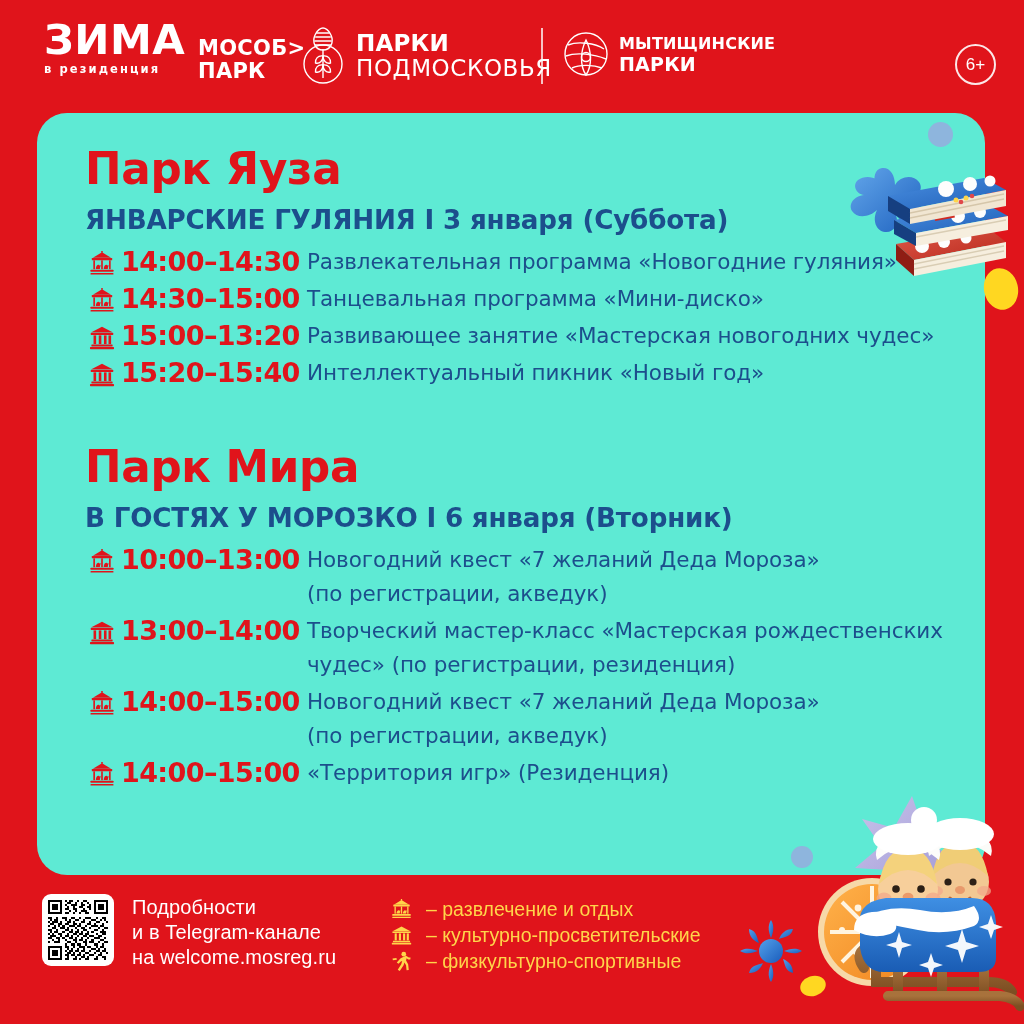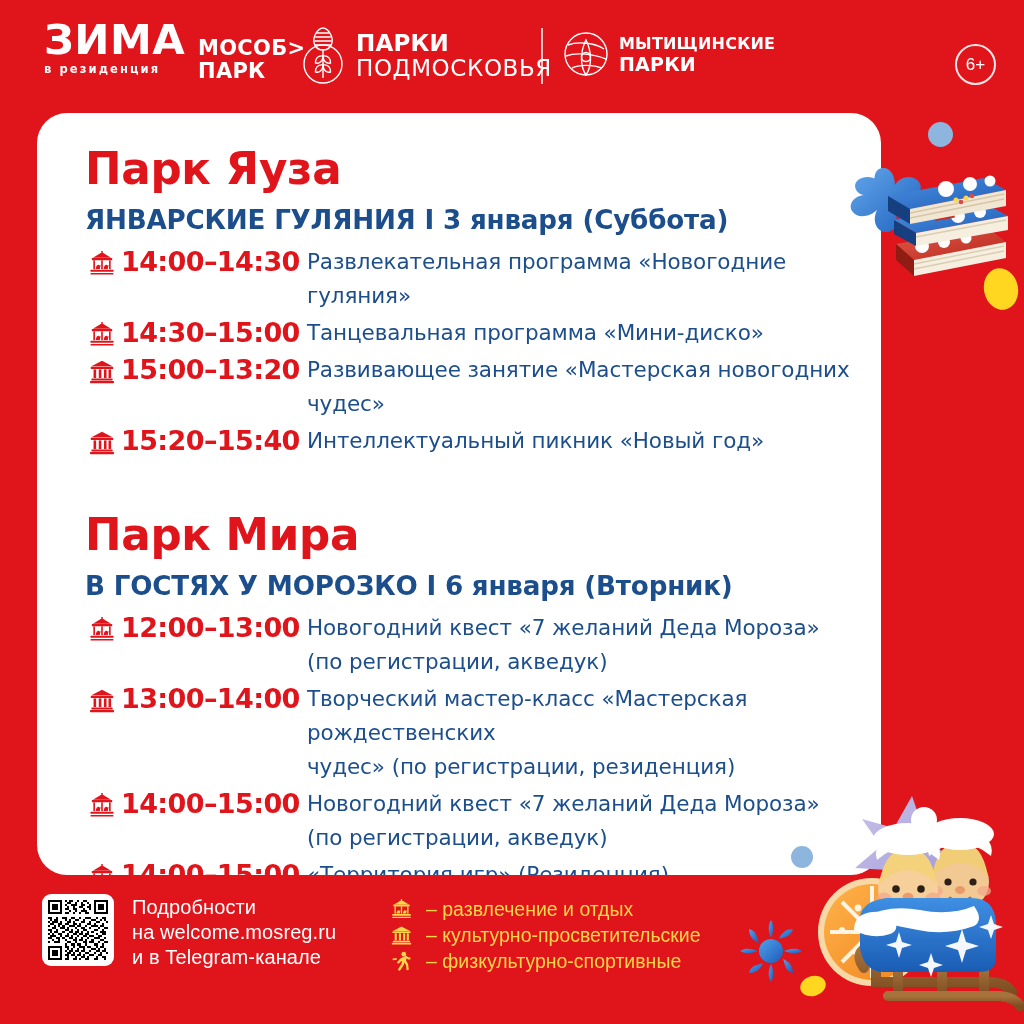--- a/index.html
+++ b/index.html
@@ -111,22 +111,22 @@
     font-size: 17px;
     font-weight: 400;
     display: flex; align-items: center; justify-content: center;
     font-family: "Liberation Sans", sans-serif;
   }
 
   
   .card {
     position: absolute;
     left: 37px; top: 113px;
-    width: 844px; height: 762px;
-    background: #ffffff;
+    width: 948px; height: 762px;
+    background: #5eead4;
     border-radius: 30px;
     overflow: visible;
   }
 
   .card-inner {
     position: absolute;
     left: 0; top: 0; right: 0; bottom: 0;
     padding: 28px 30px 0 48px;
     overflow: hidden;
     border-radius: 30px;
@@ -456,21 +456,21 @@
                     <rect x="4.0" y="8.6" width="1.5" height="8.2"></rect>
                     <rect x="11.25" y="8.6" width="1.5" height="8.2"></rect>
                     <rect x="18.5" y="8.6" width="1.5" height="8.2"></rect>
                     <path d="M6.3 16.6 c0-2.3 1.3-3.8 2.4-3.8 c0.5 0 0.6 0.6 1.1 0.6 c0.4 0 0.6-0.5 0.6-0.5 l0.4 0.7 l-0.5 1.1 l-0.3 1.9 Z"></path>
                     <path d="M13.6 16.6 c0-2.3 1.3-3.8 2.4-3.8 c0.5 0 0.6 0.6 1.1 0.6 c0.4 0 0.6-0.5 0.6-0.5 l0.4 0.7 l-0.5 1.1 l-0.3 1.9 Z"></path>
                     <rect x="1.4" y="17.2" width="21.2" height="2.0" rx="0.6"></rect>
                     <rect x="1.4" y="20.2" width="21.2" height="1.5" rx="0.5"></rect>
                   </g>
                 </svg>
               </span>
-              <span class="row-time">12:00–13:00</span>
+              <span class="row-time">10:00–13:00</span>
               <span class="row-desc">
                 <span style="display: block;">Новогодний квест «7 желаний Деда Мороза»</span>
                 <span class="cont">(по регистрации, акведук)</span>
               </span>
             </div>
             <div class="row">
               <span class="row-icon">
                 <svg viewBox="0 0 24 24" width="26" height="26">
                   <g fill="#e0141b">
                     <path d="M12 1.6 L22.2 7.0 H1.8 Z"></path>
@@ -940,22 +940,22 @@
         <rect x="15" y="28" width="1" height="1"></rect>
           <rect x="18" y="28" width="2" height="1"></rect>
         <rect x="22" y="28" width="2" height="1"></rect>
           <rect x="27" y="28" width="1" height="1"></rect>
       </g>
     </svg>
   </div>
 
   <div class="footer-info">
     <div>Подробности</div>
+    <div>и в Telegram-канале</div>
     <div>на welcome.mosreg.ru</div>
-    <div>и в Telegram-канале</div>
   </div>
 
   <div class="legend" id="legend-root">
       <div class="legend-row">
         <span class="legend-ico">
           <svg viewBox="0 0 24 24" width="21" height="21">
             <g fill="#ffd54a">
               <path d="M12 1.2 L20.4 6.2 H3.6 Z"></path>
               <rect x="2.6" y="6.4" width="18.8" height="2.1" rx="0.5"></rect>
               <rect x="11.3" y="0" width="1.4" height="1.6"></rect>

